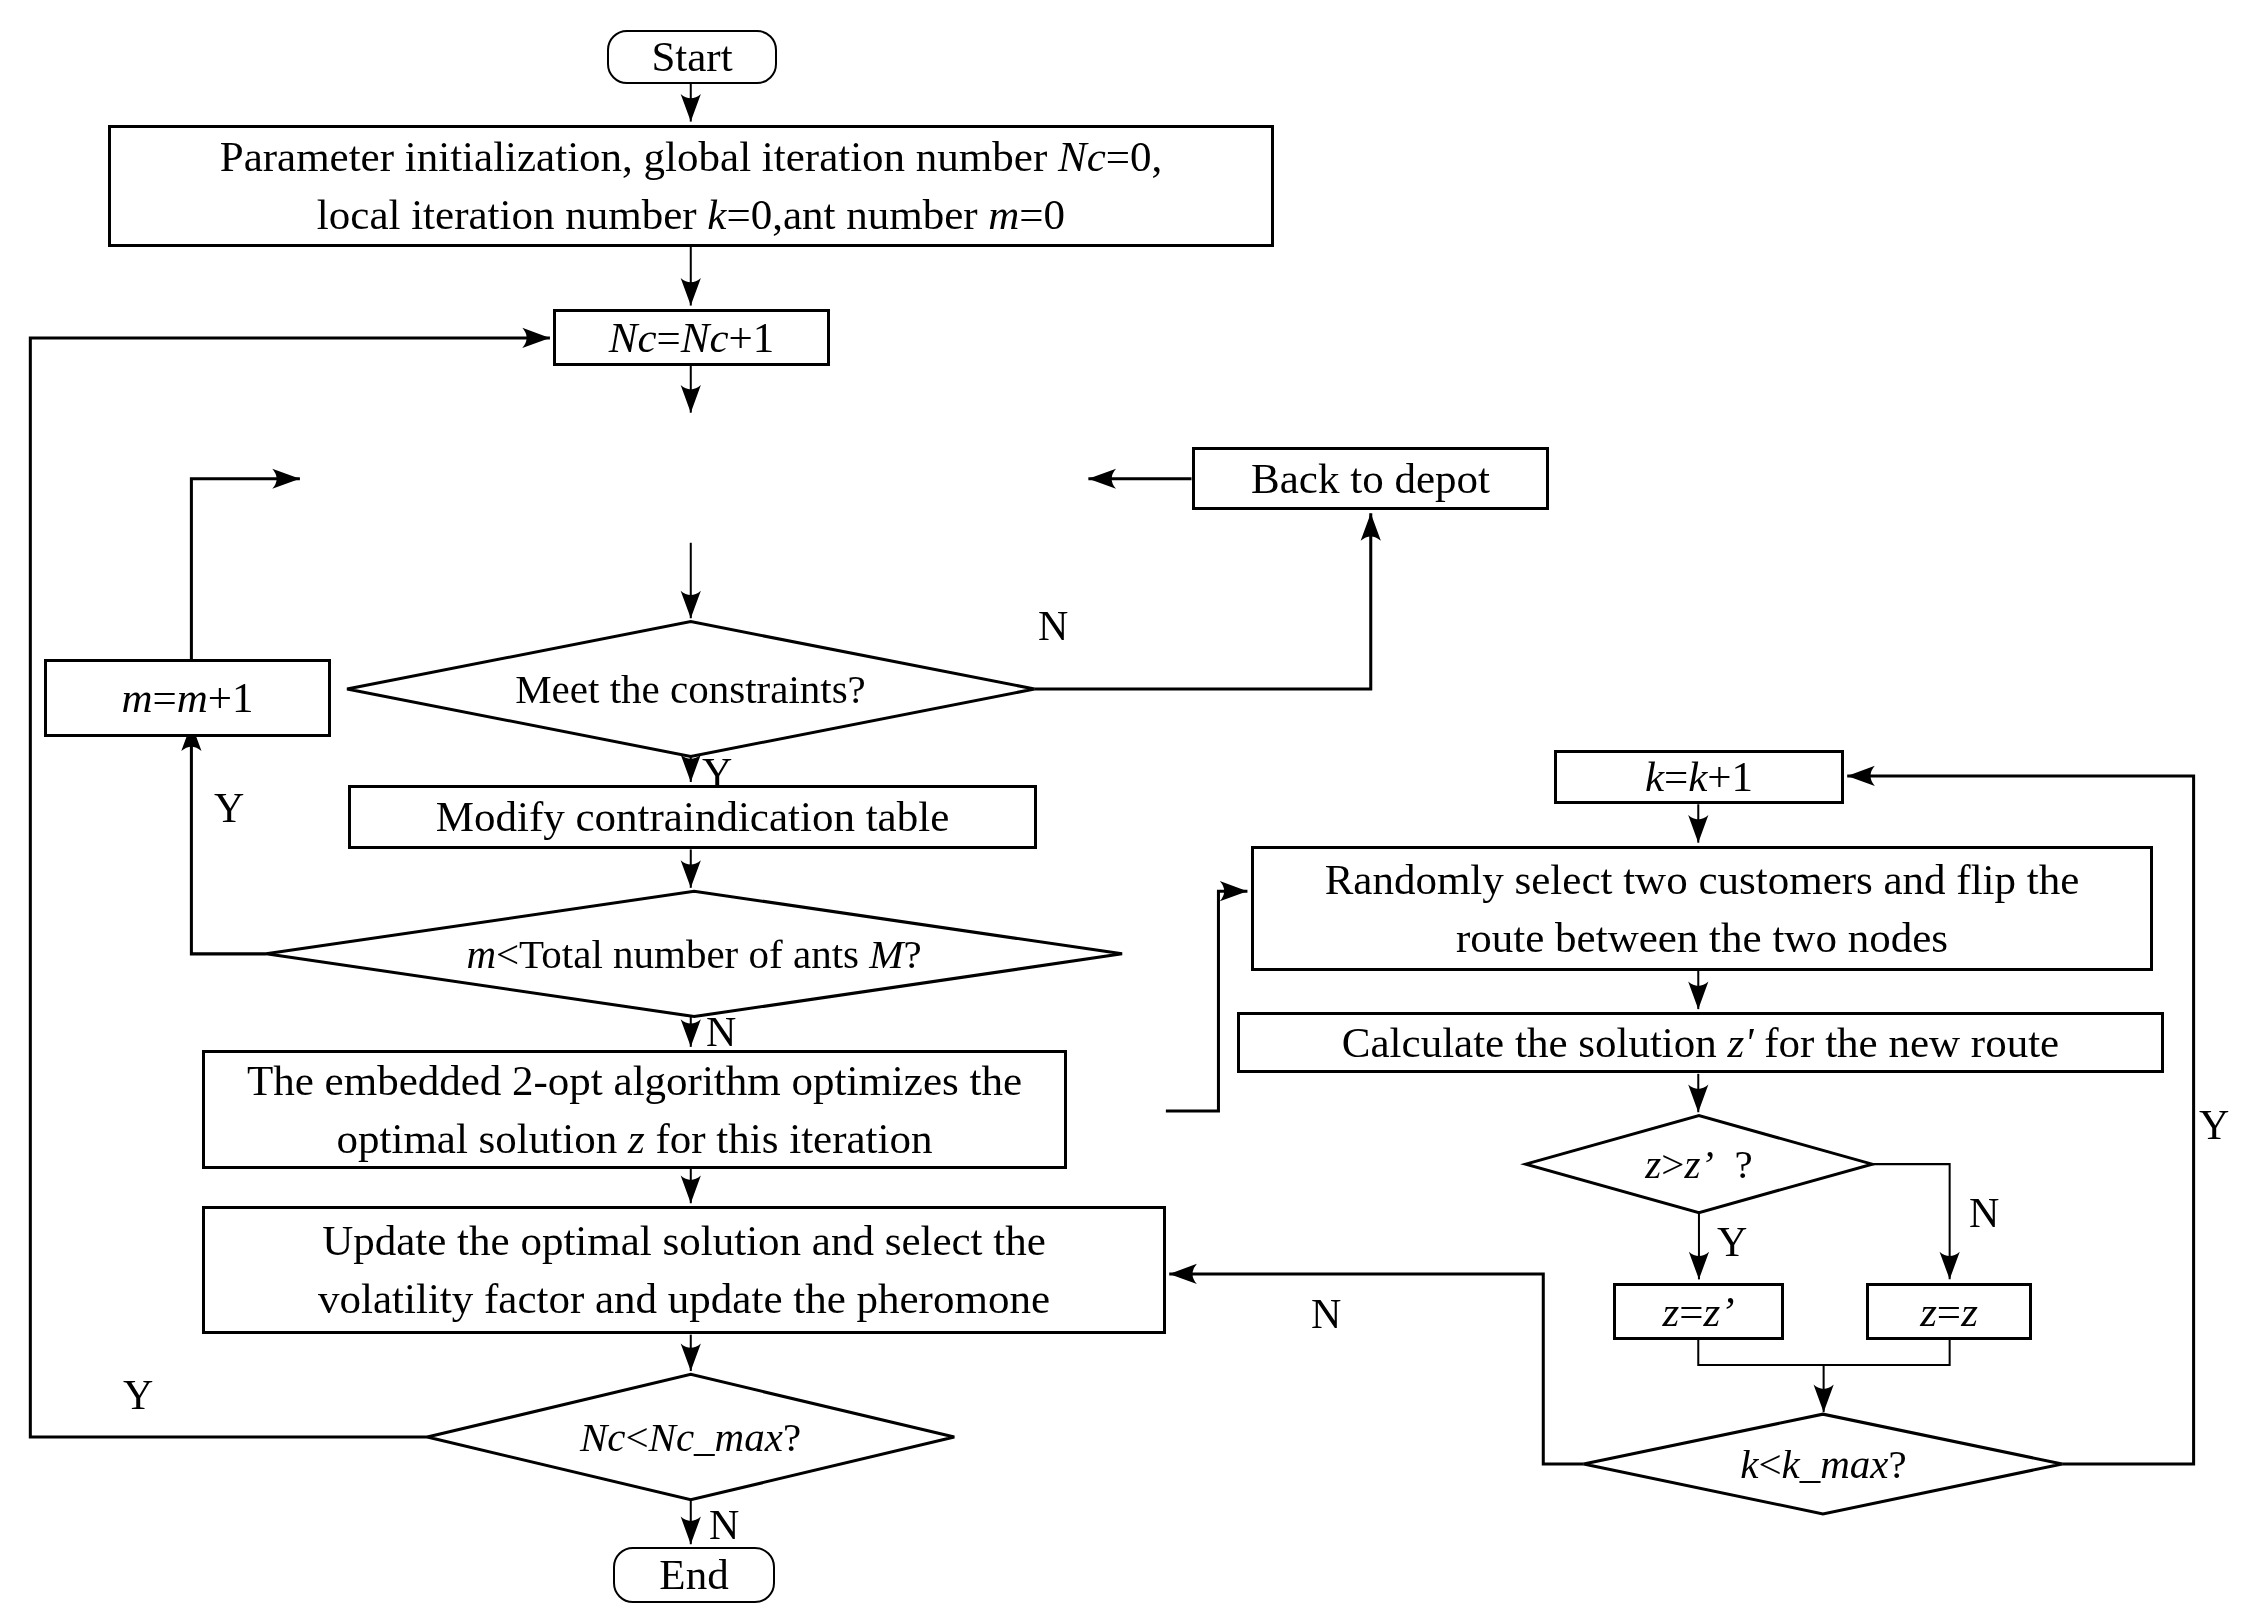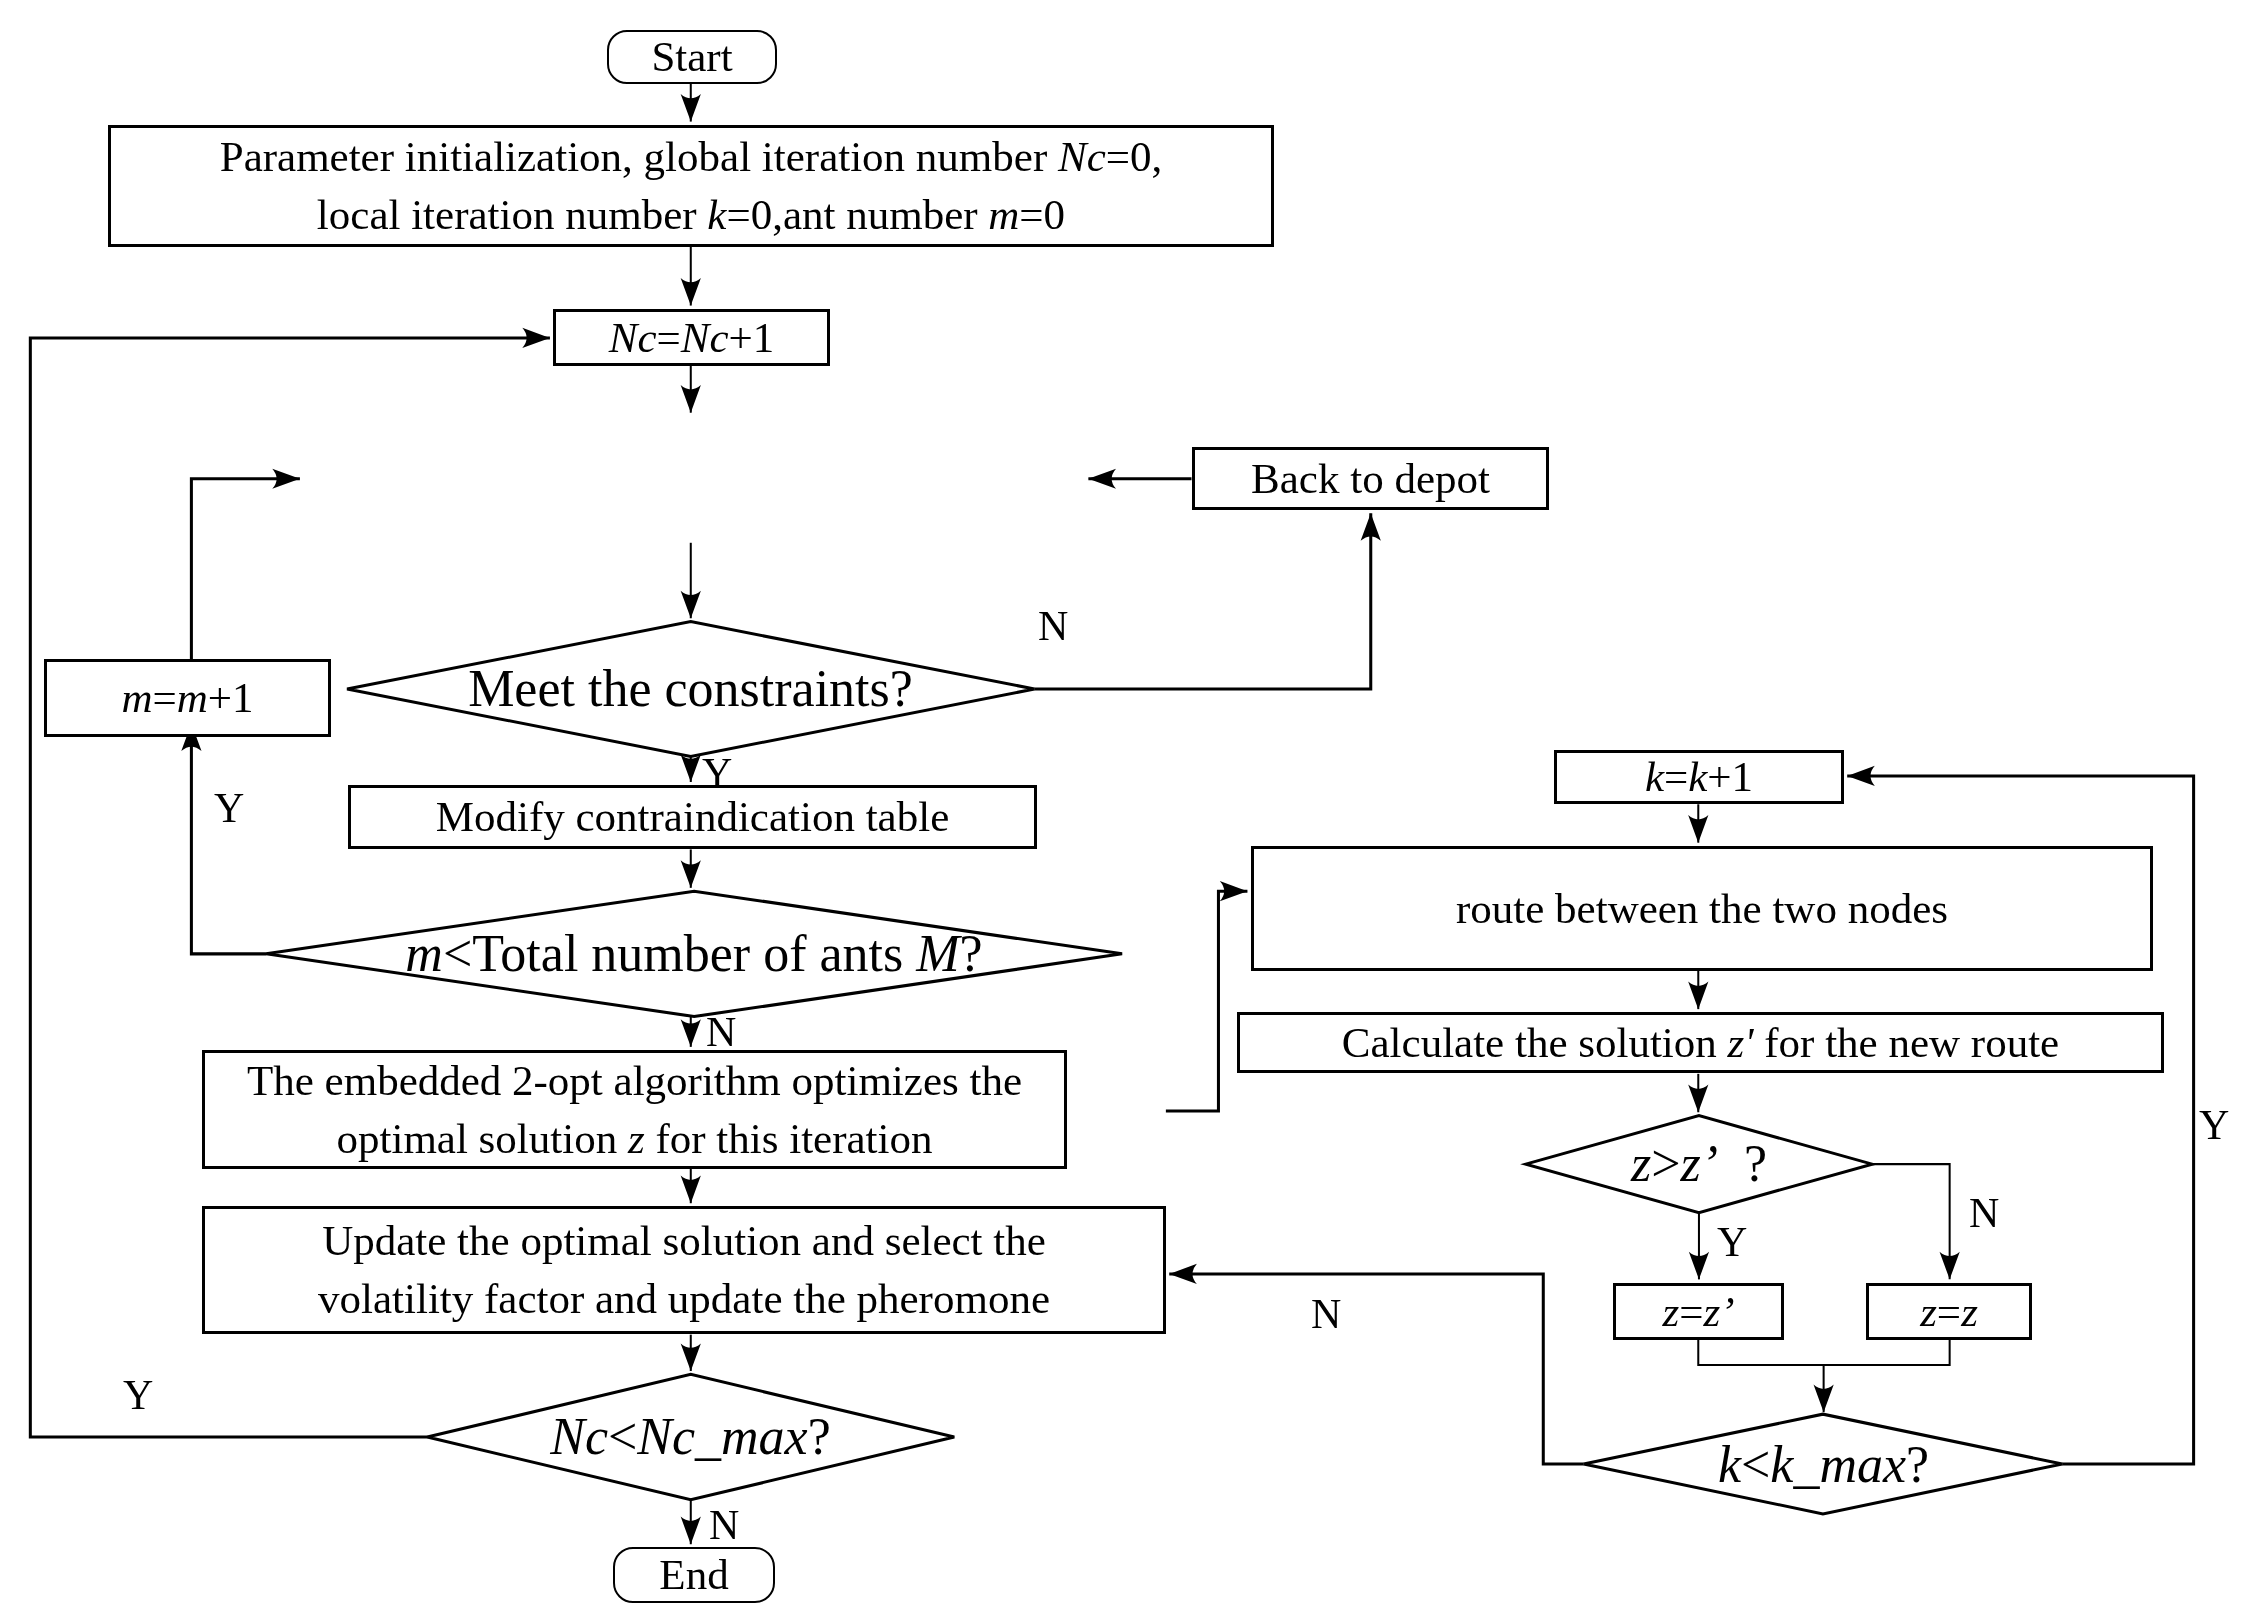--- a/index.html
+++ b/index.html
@@ -5,21 +5,21 @@
   html,body{margin:0;padding:0;background:#ffffff;}
   #stage{position:relative;width:2261px;height:1622px;background:#ffffff;
          font-family:"Liberation Serif","DejaVu Serif",serif;color:#000;border-radius:21px;}
   #edges{position:absolute;left:0;top:0;width:2261px;height:1622px;}
   .node{position:absolute;box-sizing:border-box;border:3.4px solid #000;background:#fff;
         display:flex;flex-direction:column;align-items:center;justify-content:center;
         font-size:43px;text-align:center;white-space:nowrap;}
   .node .line{line-height:58px;height:58px;}
   .round{border-radius:20px;border-width:2.7px;}
   .dtext{position:absolute;display:flex;align-items:center;justify-content:center;
-         font-size:52px;white-space:nowrap;text-align:left;}
+         font-size:41px;white-space:nowrap;text-align:left;}
   .lbl{position:absolute;font-size:42px;line-height:42px;}
   .it{font-style:italic;}
   polyline,line{fill:none;stroke:#000;}
   .thin{stroke-width:3px;}
   .thick{stroke-width:4.5px;}
   polygon.diamond{fill:#fff;stroke:#000;stroke-width:4.5px;}
 </style>
 </head>
 <body>
 
@@ -109,20 +109,21 @@
 
   <div class="node round" style="left:613px;top:1547px;width:162px;height:56px">
     <div class="line"><span>End</span></div>
   </div>
 
   <div class="node" style="left:1554px;top:750px;width:290px;height:54px">
     <div class="line"><span class="it">k</span><span>=</span><span class="it">k</span><span>+1</span></div>
   </div>
 
   <div class="node" style="left:1251px;top:846px;width:902px;height:125px">
+    <div class="line"><span>Randomly select two customers and flip the</span></div>
     <div class="line"><span>route between the two nodes</span></div>
   </div>
 
   <div class="node" style="left:1237px;top:1012px;width:927px;height:61px">
     <div class="line"><span>Calculate the solution </span><span class="it">z'</span><span> for the new route</span></div>
   </div>
 
   <div class="node" style="left:1613px;top:1283px;width:171px;height:57px">
     <div class="line"><span class="it">z</span><span>=</span><span class="it">z’</span></div>
   </div>

